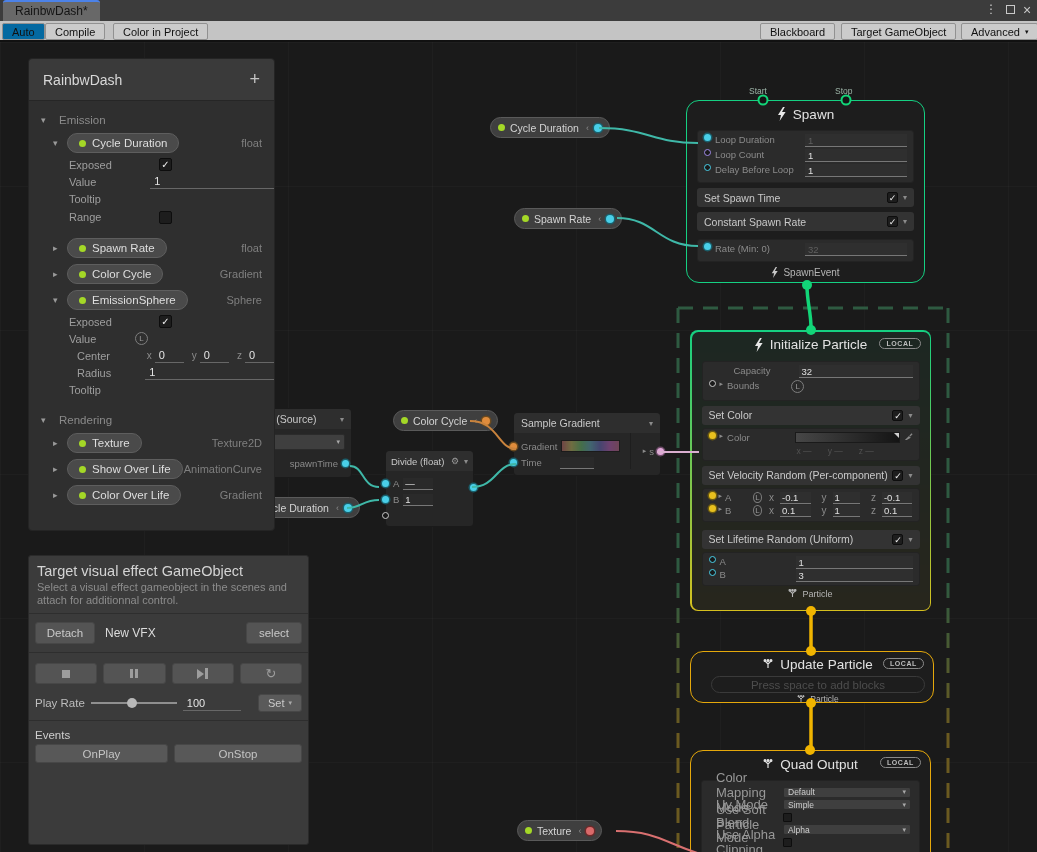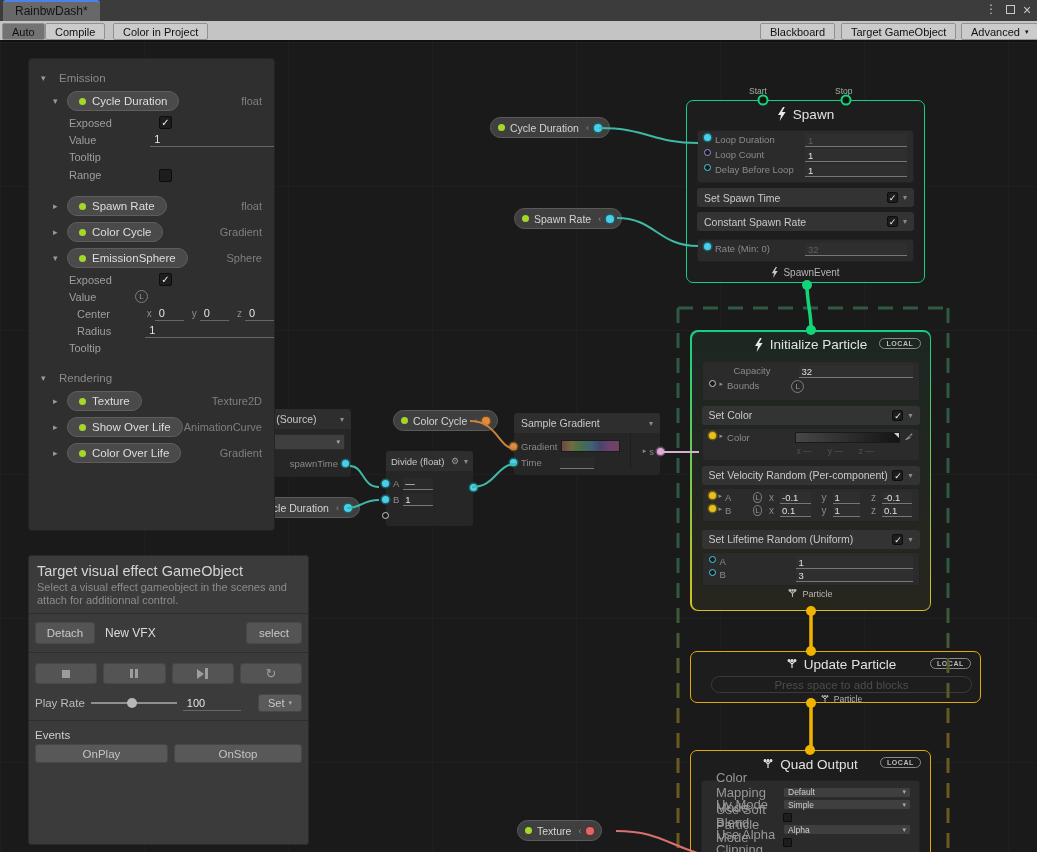--- a/index.html
+++ b/index.html
@@ -7,21 +7,21 @@
   .abs { position:absolute; }
   #stage { position:relative; width:1037px; height:852px; overflow:hidden; background:#3c3c3c; }
 
   
   #tabbar { left:0; top:0; width:1037px; height:21px; background:#3c3c3c; }
   #doc-tab { left:3px; top:0; height:21px; padding:2px 12px 0 12px; background:#686868; border-top:2px solid #4c82e8; border-radius:3px 3px 0 0; font-size:12px; color:#141414; }
   .winicon { top:2px; color:#c9c9c9; font-size:12px; width:16px; text-align:center; }
   #win-box { width:9px; height:9px; border:1.5px solid #c9c9c9; top:5px; }
   #toolbar { left:0; top:21px; width:1037px; height:21px; background:#c4c4c4; border-bottom:2px solid #111; }
   .tbtn { position:absolute; top:2px; height:17px; display:flex; align-items:center; padding:0 9px; background:#cbcbcb; border:1px solid #919191; border-radius:2px; font-size:11px; color:#111; }
-  .tbtn.active { background:#737373; }
+  .tbtn.active { background:#0369a1; }
 
   
   #canvas { left:0; top:42px; width:1037px; height:810px; background:#1a1a1a;
     background-image: linear-gradient(#ffffff06 1px, transparent 1px), linear-gradient(90deg,#ffffff06 1px, transparent 1px);
     background-size:144px 144px; }
 
   
   #blackboard { left:28px; top:58px; width:247px; height:473px; background:#2f2f2f; border:1px solid #242424; border-radius:4px; z-index:50; }
   #bb-header { height:42px; background:#3a3a3a; border-bottom:1px solid #262626; border-radius:4px 4px 0 0; display:flex; align-items:center; padding:0 14px; }
   #bb-title { font-size:14px; color:#d8d8d8; flex:1; }
@@ -58,21 +58,21 @@
   #pr-track { position:relative; width:86px; height:2px; background:#8f8f8f; }
   #pr-knob { position:absolute; left:36px; top:-4px; width:10px; height:10px; border-radius:50%; background:#b8b8b8; }
   #pr-value { width:58px; }
   #set-btn { margin-left:auto; width:44px; height:18px; font-size:11px; gap:4px; background:#5a5a5a; }
   #events-label { padding:8px 6px 3px 6px; color:#cecece; }
   #events-row { display:flex; gap:6px; padding:0 6px; }
   .ev-btn { height:19px; font-size:11.5px; color:#c4c4c4; background:#585858; }
 
   
   .gnode { position:absolute; z-index:10; }
-  .ctx { background:#1e1e1ef2; border-radius:7px; }
+  .ctx { background:#1e1e1ef2; border-radius:13px; }
   .ctx-border-green { border:1.5px solid #15d082; }
   .ctx-border-yellow { border:1.5px solid #e5a80b; }
   .ctx-grad { background:linear-gradient(180deg,#15d082,#d6c01e); border-radius:8px; padding:1.5px; }
   .ctx-grad > .inner { background:#1e1e1ef2; border-radius:6.5px; height:100%; }
   .ctx-title { display:flex; align-items:center; justify-content:center; gap:7px; height:26px; color:#e2e2e2; font-size:13.5px; position:relative; }
   .local { position:absolute; right:9px; top:6px; border:1px solid #8a8a8a; border-radius:8px; padding:1px 6px; font-size:7px; font-weight:bold; letter-spacing:.6px; color:#bdbdbd; }
   .sect { margin:3px 10px 0 10px; background:#2b2b2b; border:1px solid #232323; border-radius:3px; padding:3px 6px; }
   .block { margin:5px 10px 0 10px; background:#333; border-radius:3px; height:19px; display:flex; align-items:center; padding:0 7px; font-size:10.5px; color:#c9c9c9; }
   .block .cb { width:11px; height:11px; margin-left:auto; font-size:9px; line-height:10px; }
   .block .bchev { color:#8b8b8b; font-size:8px; margin-left:5px; }
@@ -389,21 +389,21 @@
                 <circle cx="2" cy="1.5" r="0.9" fill="#b5b5b5"></circle>
                 <circle cx="8" cy="1.5" r="0.9" fill="#b5b5b5"></circle>
                 <circle cx="5" cy="1.5" r="0.9" fill="#b5b5b5"></circle>
               </g>
             </svg>
           <span style="font-size:9px;">Particle</span>
         </div>
       </div>
     </div>
 
-    <div class="gnode ctx ctx-border-yellow" style="left:690px; top:609px; width:291px; height:52px;padding-left:12px;">
+    <div class="gnode ctx ctx-border-yellow" style="left:690px; top:609px; width:244px; height:52px;padding-left:12px;">
       <div class="ctx-title" style="height:24px;">
         <svg class="icon" width="10" height="10" viewBox="0 0 10 10">
             <g stroke="#e2e2e2" stroke-width="1.2" fill="none">
               <path d="M5 9 V5 M5 5 L2 2 M5 5 L8 2"></path>
               <circle cx="2" cy="1.5" r="0.9" fill="#e2e2e2"></circle>
               <circle cx="8" cy="1.5" r="0.9" fill="#e2e2e2"></circle>
               <circle cx="5" cy="1.5" r="0.9" fill="#e2e2e2"></circle>
             </g>
           </svg>
         <span>Update Particle</span>
@@ -511,20 +511,24 @@
         <circle cx="811" cy="330" r="5" fill="#12d578"></circle>
         <circle cx="811" cy="611" r="5" fill="#f0b400"></circle>
         <circle cx="811" cy="651" r="5" fill="#f0b400"></circle>
         <circle cx="811" cy="703" r="5" fill="#f0b400"></circle>
         <circle cx="810" cy="750" r="5" fill="#f0b400"></circle>
       </g>
     </svg>
   </div>
 
   <div id="blackboard" class="abs">
+    <div id="bb-header">
+      <span id="bb-title">RainbwDash</span>
+      <span id="bb-plus">+</span>
+    </div>
     <div style="padding-top:9px;">
       <div class="bb-cat">
         <span class="chev">▾</span>
         <span>Emission</span>
       </div>
       <div class="bb-row">
         <span class="chev">▾</span>
         <span class="pill">
             <span class="dot"></span>
             <span>Cycle Duration</span>

